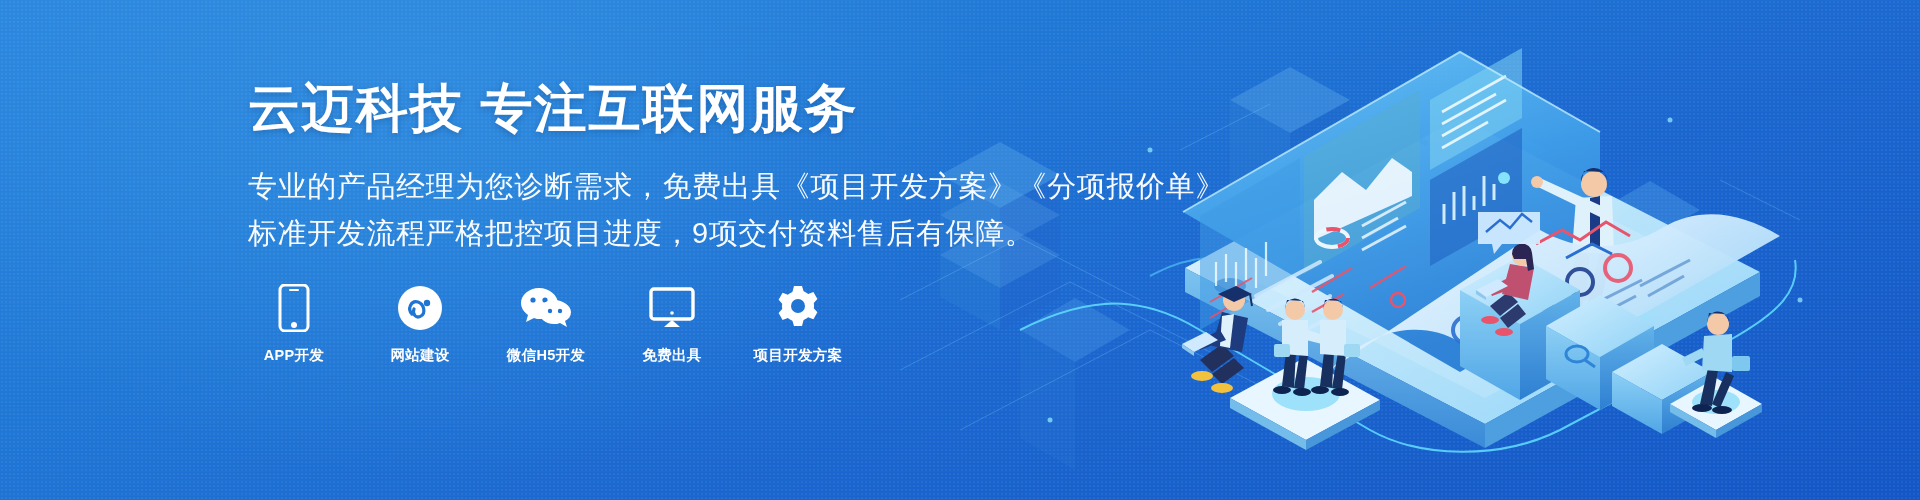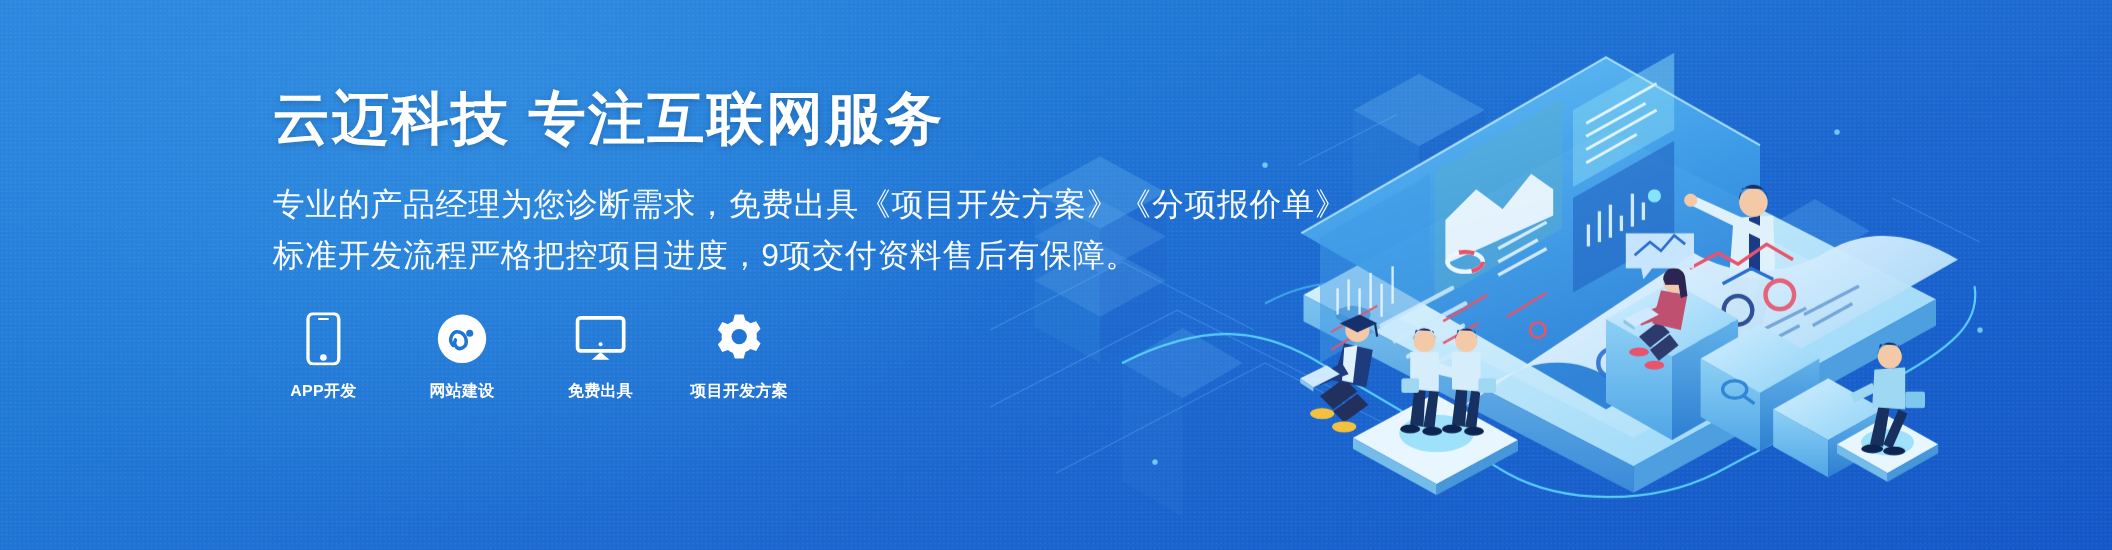--- a/index.html
+++ b/index.html
@@ -499,20 +499,33 @@
       <span class="svc-icon">
         <svg width="46" height="46" viewBox="0 0 46 46">
           <circle cx="23" cy="23" r="22" fill="#ffffff"></circle>
           <path d="M15 29 C 10 24, 14 15, 21 17 C 27 19, 29 28, 24 31 C 19 34, 15 29, 17 24" fill="none" stroke="#1f74d4" stroke-width="3.2" stroke-linecap="round"></path>
           <circle cx="30" cy="18" r="3.2" fill="#1f74d4"></circle>
         </svg>
       </span>
       <span class="svc-label">网站建设</span>
     </div>
 
+    <div class="service">
+      <span class="svc-icon">
+        <svg width="52" height="44" viewBox="0 0 52 44">
+          <path d="M19 2 C 9 2, 1 9, 1 17 C 1 22, 4 26, 8 29 L 6 36 L 14 32 C 16 33, 18 33, 20 33 C 30 33, 38 26, 38 18 C 38 9, 29 2, 19 2 Z" fill="#ffffff"></path>
+          <circle cx="13" cy="14" r="2.6" fill="#1f74d4"></circle>
+          <circle cx="25" cy="14" r="2.6" fill="#1f74d4"></circle>
+          <path d="M34 14 C 25 14, 19 20, 19 26 C 19 32, 25 38, 34 38 C 36 38, 38 38, 40 37 L 47 41 L 45 35 C 49 33, 51 30, 51 26 C 51 20, 43 14, 34 14 Z" fill="#ffffff"></path>
+          <circle cx="30" cy="25" r="2.2" fill="#1f74d4"></circle>
+          <circle cx="40" cy="25" r="2.2" fill="#1f74d4"></circle>
+        </svg>
+      </span>
+      <span class="svc-label">微信H5开发</span>
+    </div>
 
     <div class="service">
       <span class="svc-icon">
         <svg width="46" height="42" viewBox="0 0 46 42">
           <rect x="2" y="2" width="42" height="30" rx="3" fill="none" stroke="#ffffff" stroke-width="3.4"></rect>
           <circle cx="23" cy="26" r="1.8" fill="#ffffff"></circle>
           <path d="M15 40 L23 33 L31 40 Z" fill="#ffffff"></path>
         </svg>
       </span>
       <span class="svc-label">免费出具</span>

